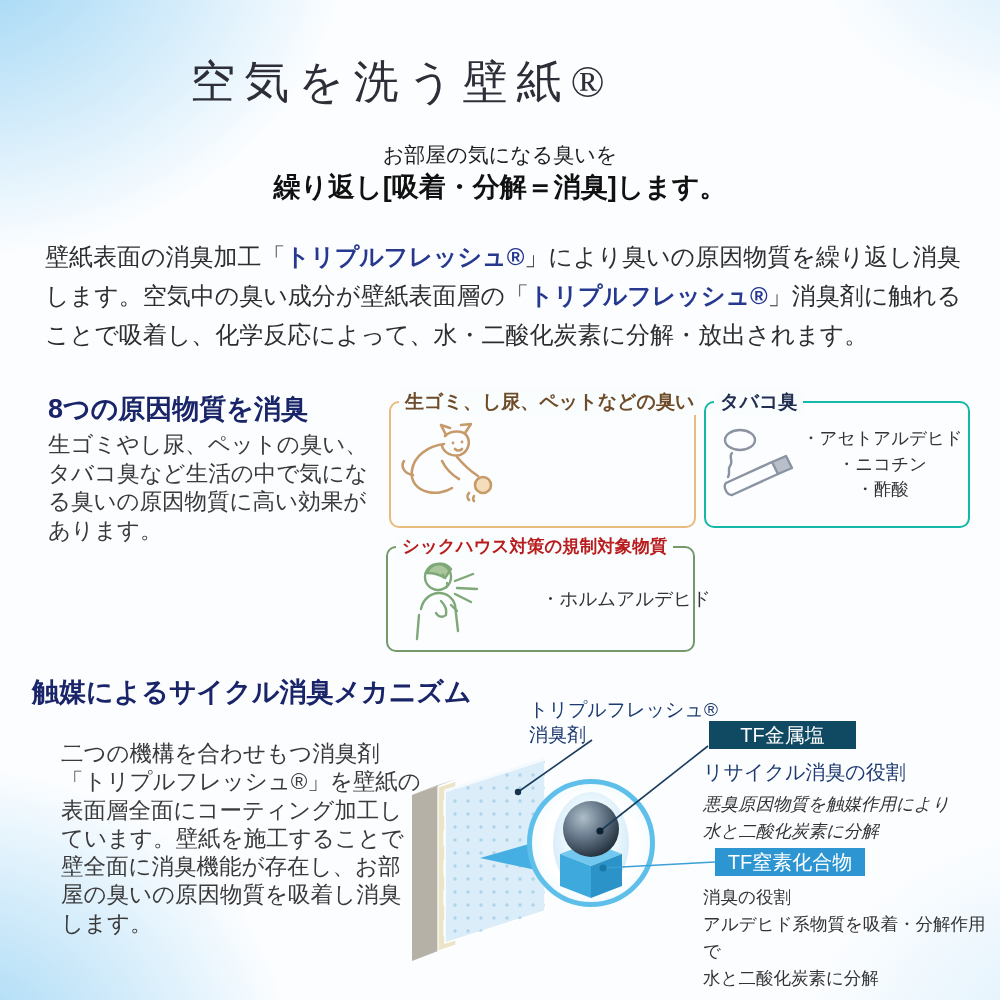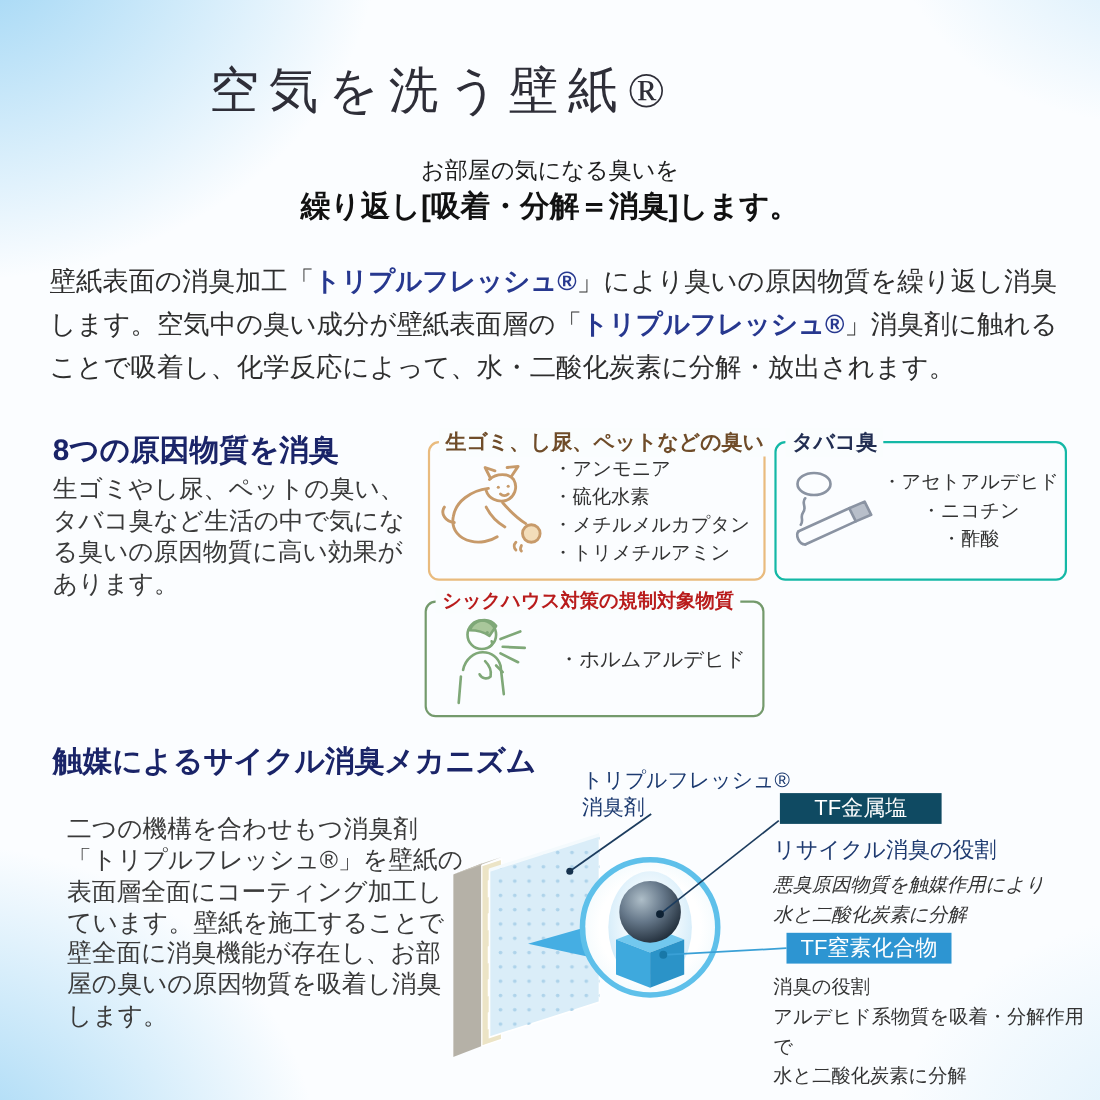--- a/index.html
+++ b/index.html
@@ -40,21 +40,21 @@
   .obox ul{list-style:none;margin:0;padding:0;font-size:17.5px;color:#333;}
   .obox li{line-height:25.5px;white-space:nowrap;}
   .box-garbage{left:389px;top:401px;width:303px;height:123px;border:2px solid #e9bb7e;}
   .box-garbage .legend{color:#6f4c29;font-size:19px;}
   .box-tobacco{left:704px;top:401px;width:262px;height:123px;border:2px solid #14b8a6;text-align:center;}
   .box-tobacco .legend{color:#222e52;font-size:19px;}
   .box-sick{left:386px;top:546px;width:305px;height:102px;border:2px solid #749a6c;}
   .box-sick .legend{color:#b91c1c;font-size:17.5px;}
   .icon-slot{flex:0 0 auto;display:flex;align-items:center;justify-content:center;}
   
-  .s2-head{left:48px;top:674px;text-align:center;}
+  .s2-head{left:32px;top:674px;text-align:center;}
   .s2-body{left:48px;top:727px;width:360px;font-size:22.5px;line-height:28.3px;color:#3a3a3a;margin:13px;}
   .deo-label{left:529px;top:697px;font-size:19px;line-height:25px;color:#1c3a70;}
   .badge{color:#fff;font-size:20px;text-align:center;line-height:28px;height:28px;}
   .badge-metal{left:709px;top:721px;width:147px;background:#0f4a62;}
   .badge-nitro{left:715px;top:848px;width:150px;background:#2d95d2;}
   .role-title{left:703px;top:759px;font-size:20px;color:#1e3a70;}
   .role-desc{left:703px;top:791px;font-size:17.5px;line-height:26.5px;color:#333;}
   .nitro-block{left:703px;top:884px;font-size:17.5px;line-height:27px;color:#333;}
   
   .mag{
@@ -100,26 +100,20 @@
         <path d="M60,30 c2,2 5,2 7,0"></path>
         <path d="M49,25 c-16,2 -30,12 -32,26 c-2,12 6,20 16,22 c8,2 18,0 24,-4"></path>
         <path d="M18,56 c-8,-1 -13,-8 -9,-14"></path>
         <path d="M62,38 c6,7 13,14 21,19"></path>
         <path d="M47,42 c4,8 10,14 17,18"></path>
         <circle cx="88" cy="66" r="8" fill="#f3ddba" stroke="#c79a6a"></circle>
         <path d="M74,74 c-2,2 -2,5 0,7"></path>
         <path d="M79,77 c-1,2 -1,4 0,5"></path>
       </svg>
     </div>
-    <ul>
-      <li>・アンモニア</li>
-      <li>・硫化水素</li>
-      <li>・メチルメルカプタン</li>
-      <li>・トリメチルアミン</li>
-    </ul>
   </div>
 </div>
 
 <div class="abs obox box-tobacco">
   <div class="legend">タバコ臭</div>
   <div class="inner">
     <div class="icon-slot" style="width:96px;">
       <svg width="88" height="84" viewBox="0 0 88 84" fill="none" stroke="#8a93a2" stroke-width="2.4" stroke-linecap="round" stroke-linejoin="round">
         <ellipse cx="30" cy="17" rx="15" ry="10"></ellipse>
         <path d="M22,30 c-4,4 2,8 -2,13 c-3,4 1,7 -2,11"></path>
@@ -149,21 +143,21 @@
         <path d="M28,52 c2,-10 10,-16 18,-16 c8,0 14,5 16,12 l3,26"></path>
         <path d="M26,58 l-2,24"></path>
         <path d="M48,44 c4,4 6,9 5,14 c-3,3 -8,2 -10,-2" fill="none"></path>
         <path d="M62,24 l18,-7"></path>
         <path d="M64,31 l20,1"></path>
         <path d="M62,37 l16,8"></path>
         <path d="M58,48 l6,6"></path>
       </svg>
     </div>
     <ul>
-      <li style="font-size:18.5px;">・ホルムアルデヒド</li>
+      <li style="font-size:18.5px;margin-left:33px;">・ホルムアルデヒド</li>
     </ul>
   </div>
 </div>
 
 <div class="abs sec-heading s2-head">触媒によるサイクル消臭メカニズム</div>
 <p class="abs s2-body">二つの機構を合わせもつ消臭剤「トリプルフレッシュ®」を壁紙の表面層全面にコーティング加工しています。壁紙を施工することで壁全面に消臭機能が存在し、お部屋の臭いの原因物質を吸着し消臭します。</p>
 
 <div class="abs" style="left:412px;top:745px;z-index:1;">
   <svg width="155" height="225" viewBox="0 0 155 225">
     <defs>

